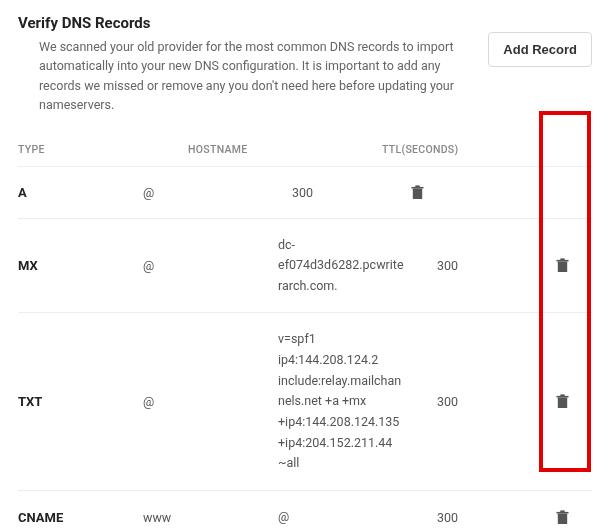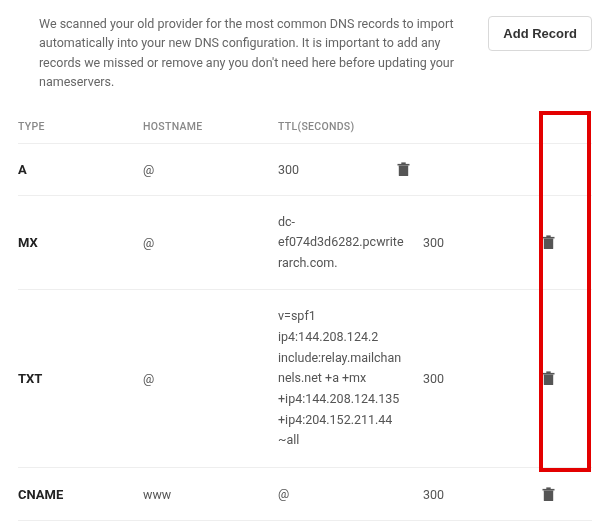--- a/index.html
+++ b/index.html
@@ -32,44 +32,45 @@
     .add-record-btn {
       background: #fff;
       border: 1px solid #d9d9d9;
       border-radius: 4px;
       font-size: 13px;
       font-weight: 700;
       color: #333;
       padding: 9px 14px;
       cursor: pointer;
       white-space: nowrap;
-      margin-top: 2px;
+      margin-top: 18px;
     }
     .table { width: 100%; }
     .thead-row, .trow {
       display: flex;
       align-items: center;
       border-bottom: 1px solid #eee;
     }
     .thead-row {
       padding: 10px 0;
+      gap: 45px;
     }
     .trow {
       padding: 16px 0;
     }
     .th {
       font-size: 10.5px;
       color: #888;
       letter-spacing: 0.3px;
       font-weight: 500;
     }
     .col-type { width: 125px; }
     .col-host { width: 135px; }
     .col-value { width: 145px; word-break: break-word; padding-right: 16px; }
-    .col-ttl { width: 105px; }
+    .col-ttl { width: 105px; margin-left: 14px; }
     .col-action { width: 40px; display: flex; justify-content: center; }
     .td-type {
       font-size: 13px;
       font-weight: 700;
       color: #222;
     }
     .td-host, .td-value, .td-ttl {
       font-size: 12.5px;
       color: #555;
     }
@@ -94,20 +95,21 @@
     }
     .page-wrap { position: relative; }
   </style>
 </head>
 <body>
 
 <div class="page-wrap">
 
   <div class="header-row">
     <div class="header-left">
+      <div class="title">Verify DNS Records</div>
       <div class="subtitle">We scanned your old provider for the most common DNS records to import automatically into your new DNS configuration. It is important to add any records we missed or remove any you don't need here before updating your nameservers.</div>
     </div>
     <button class="add-record-btn">Add Record</button>
   </div>
 
   <div class="table">
     <div class="thead-row">
       <div class="th col-type">TYPE</div>
       <div class="th col-host">HOSTNAME</div>
       <div class="th col-ttl">TTL(SECONDS)</div>

